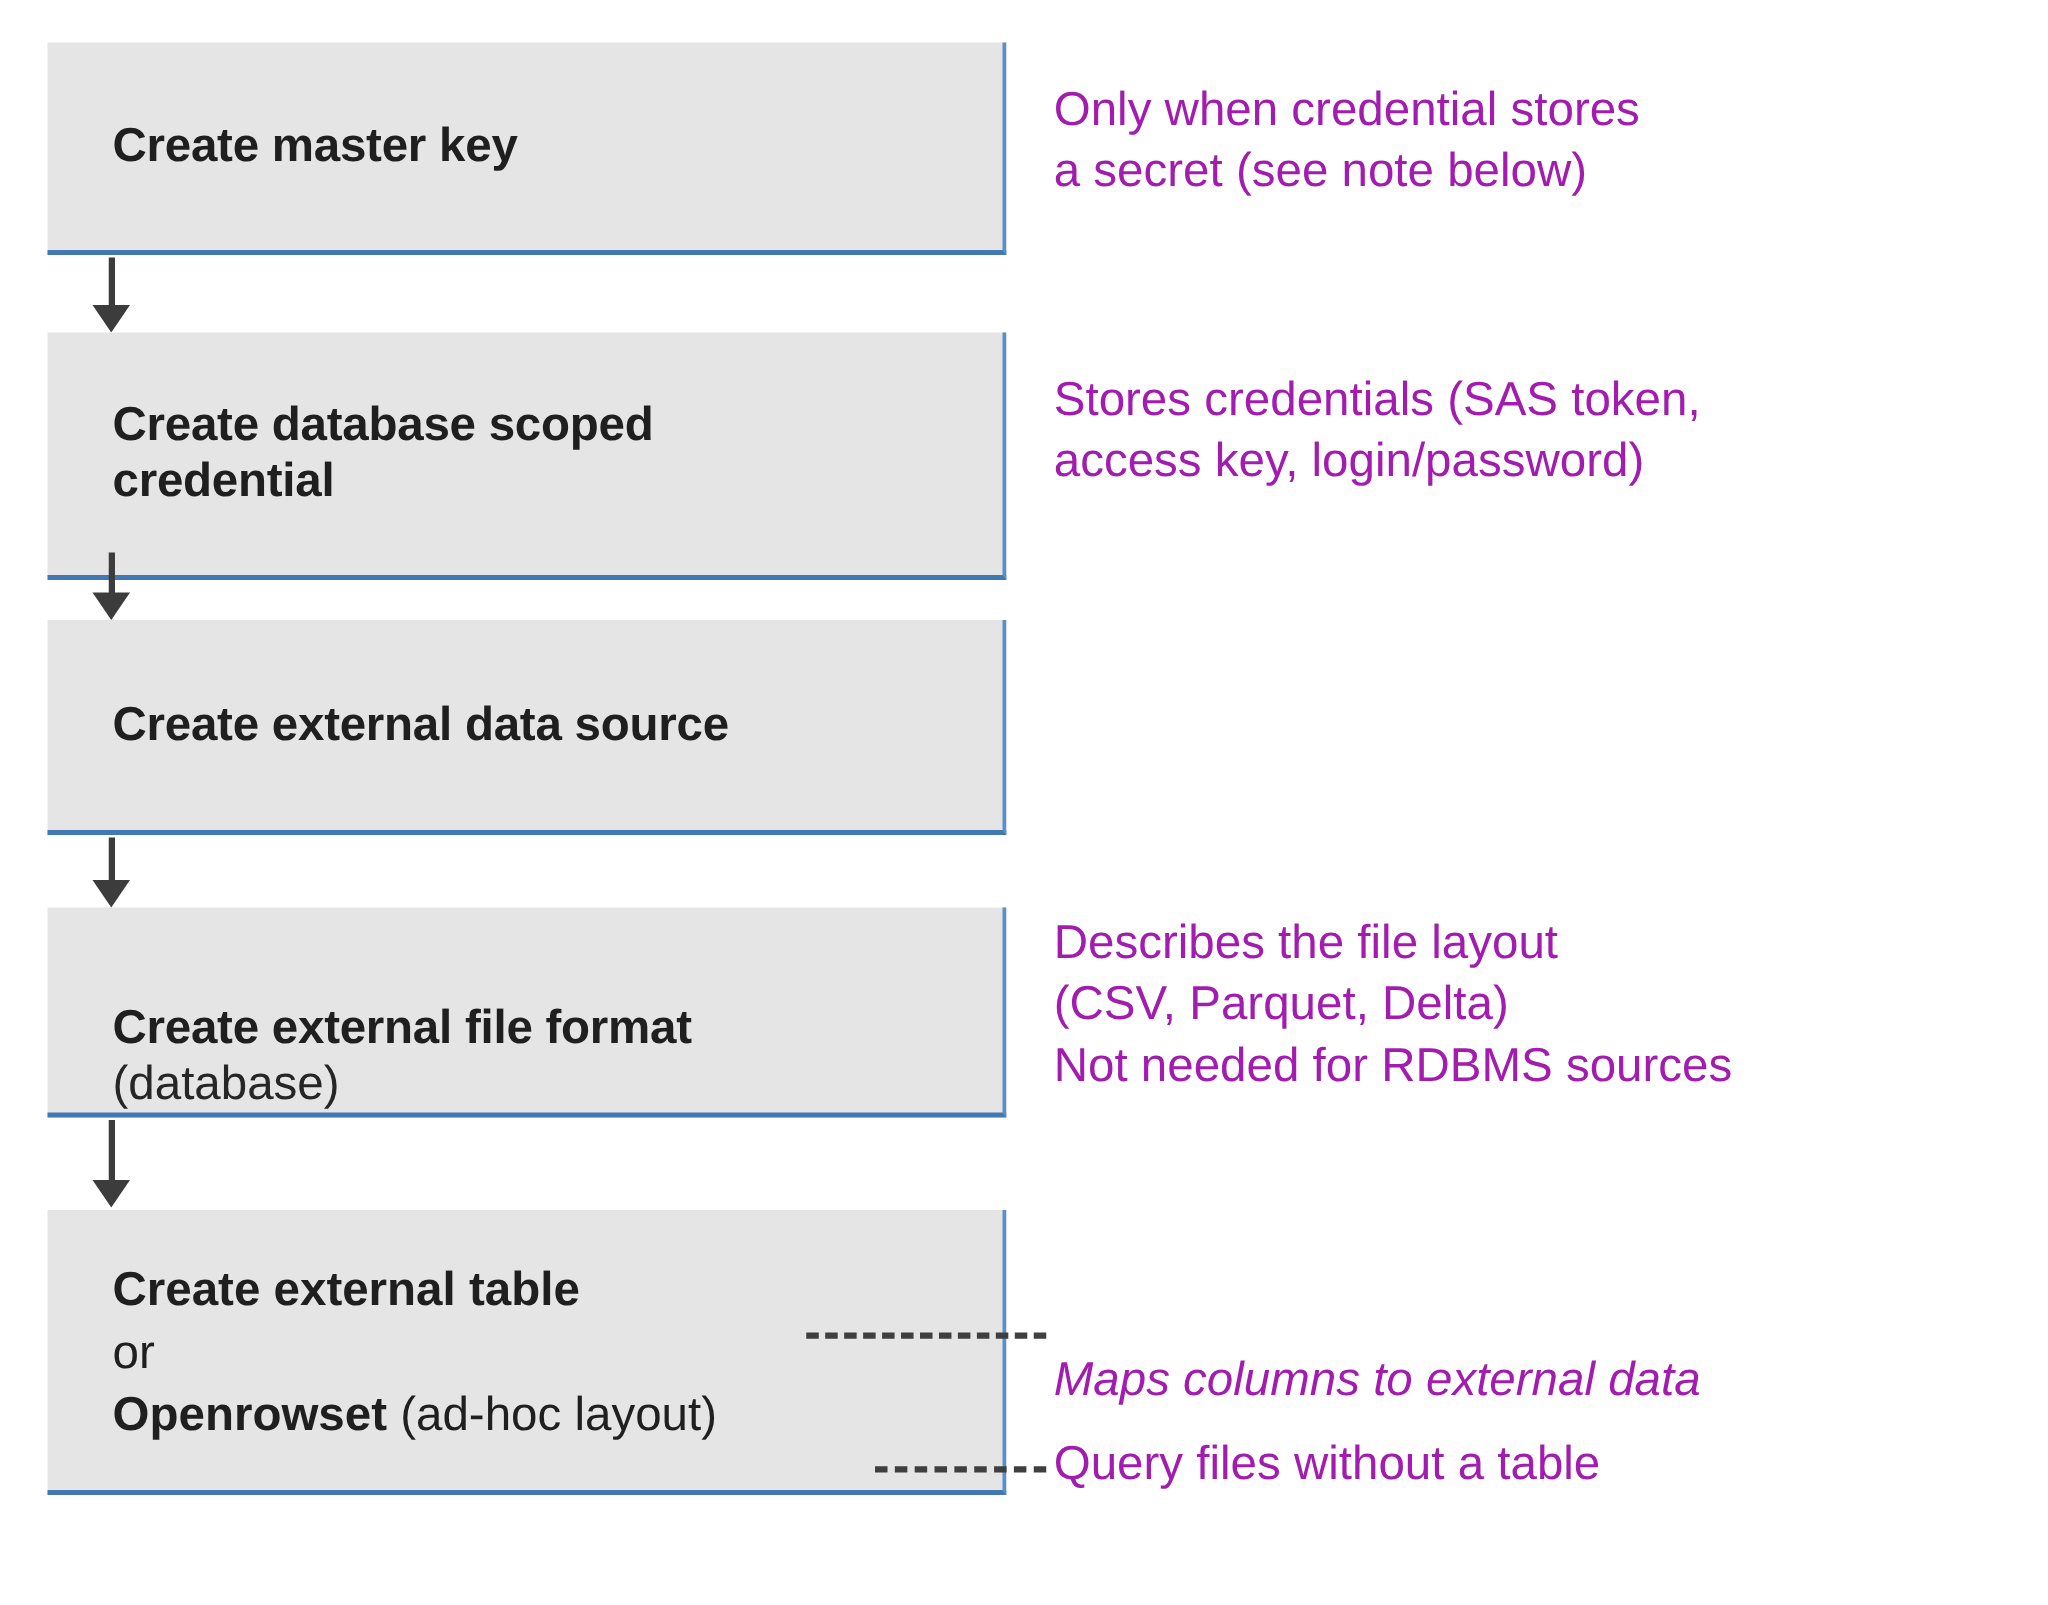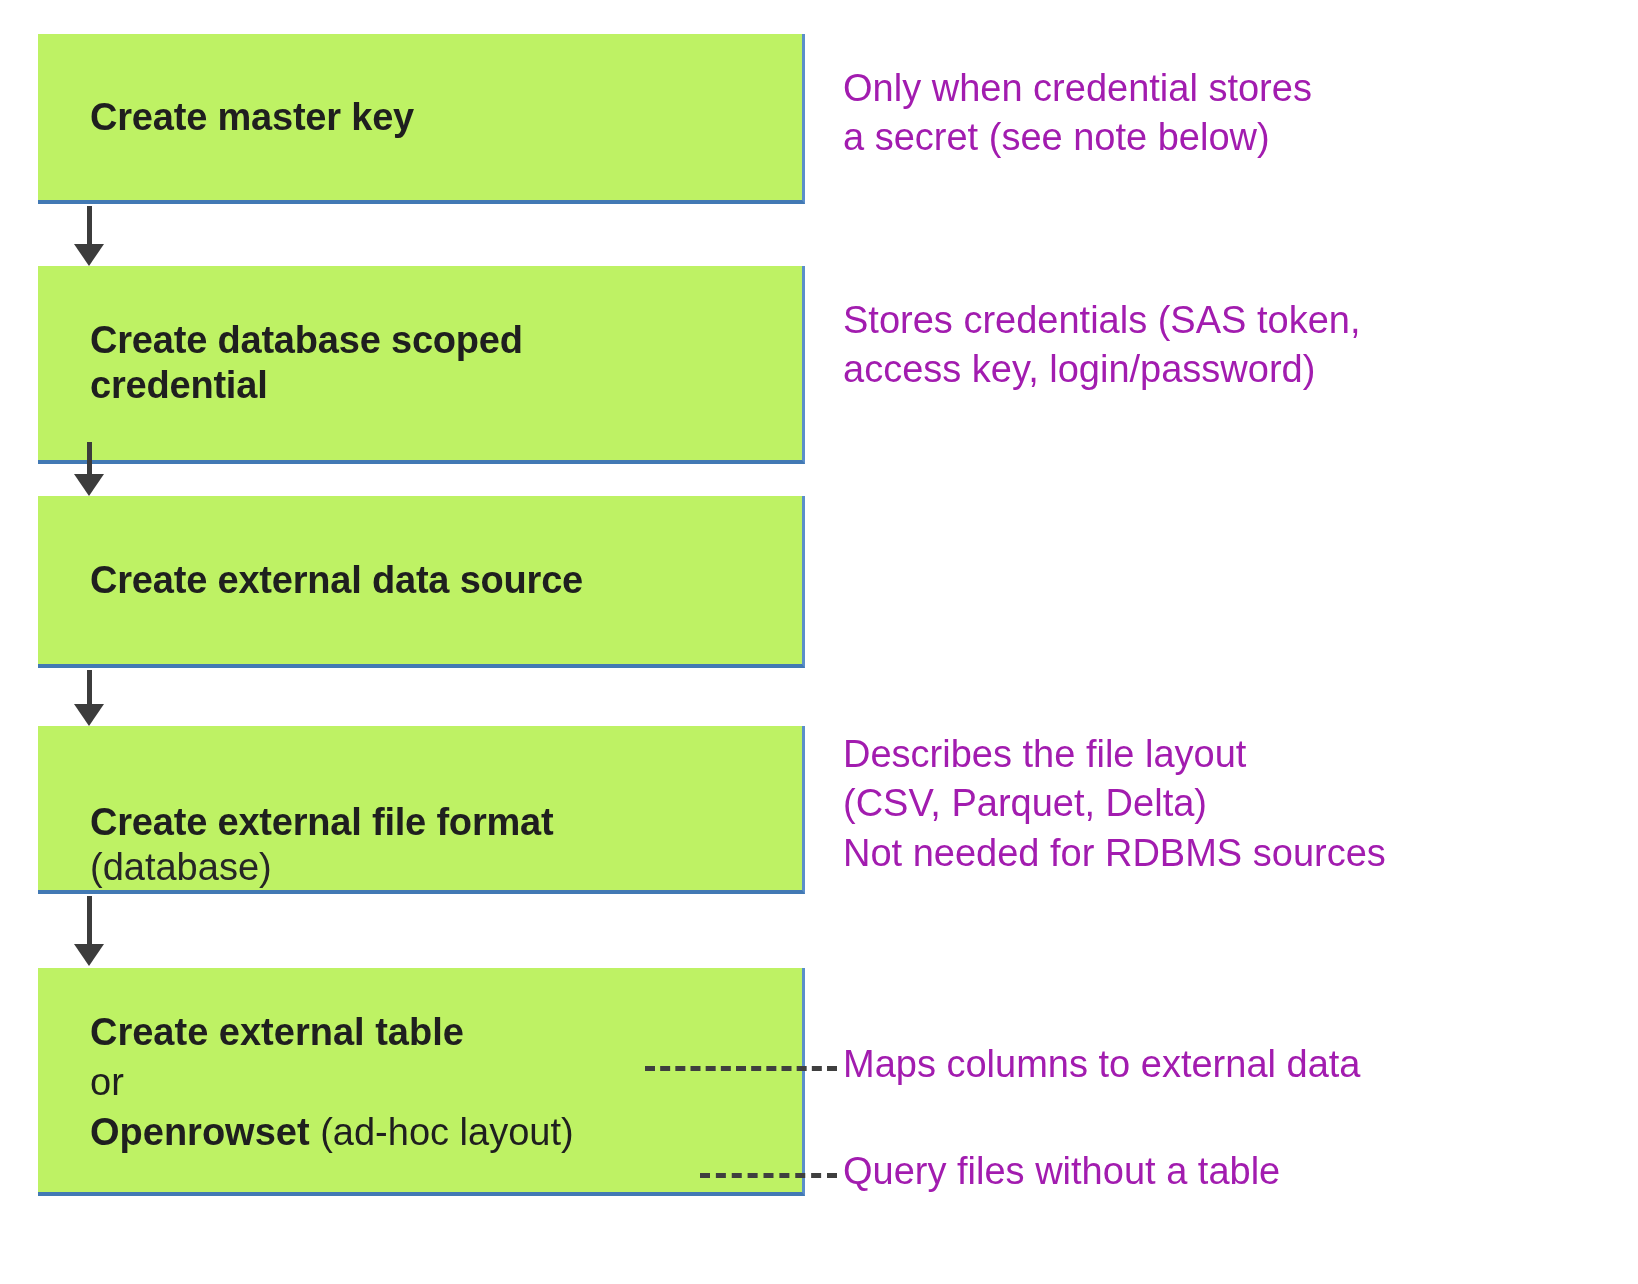--- a/index.html
+++ b/index.html
@@ -22,21 +22,21 @@
     left: 0; top: 0;
     width: 1638px;
     height: 1284px;
   }
 
   
   .box {
     position: absolute;
     left: 38px;
     width: 767px;
-    background: #bef264;
+    background: #e5e5e5;
     border-right: 3px solid #5b8fc9;
     border-bottom: 4px solid #4279b4;
     box-sizing: border-box;
     display: flex;
     flex-direction: column;
     justify-content: center;
   }
   .box-inner {
     padding-left: 52px;
     padding-right: 14px;
@@ -125,21 +125,21 @@
     left: 843px;
     font-size: 38px;
     line-height: 1.30;
     color: #a21caf;
     white-space: pre-line;
   }
   #note-1 { top: 64px; }
   #note-2 { top: 296px; }
   #note-3 { top: 518px; }
   #note-4 { top: 730px; }
-  #note-5 { top: 1040px; }
+  #note-5 { top: 1080px; font-style: italic; }
   #note-6 { top: 1147px; }
 </style>
 </head>
 <body>
 
 <div class="stage">
 
   <div class="box" id="box-1">
     <div class="box-inner">
       <div class="box-title">Create master key</div>

